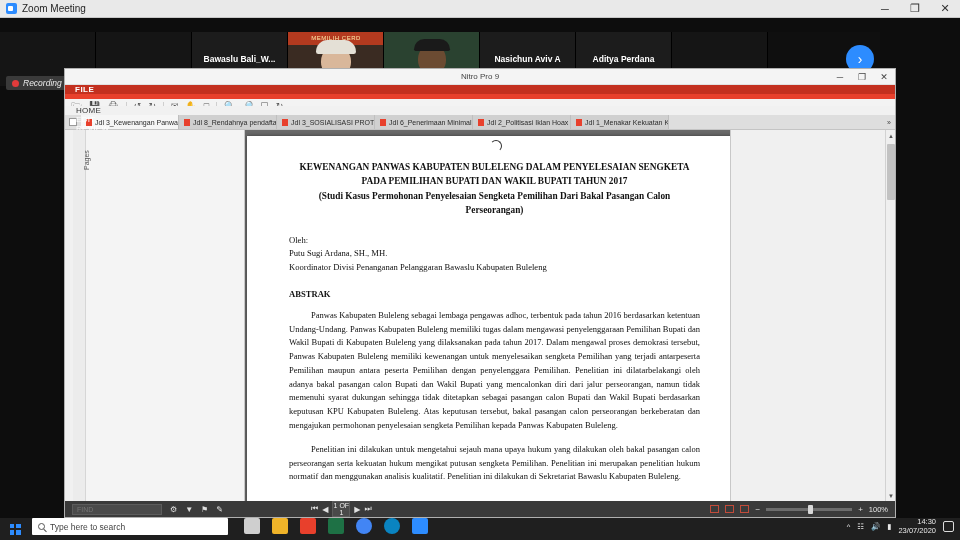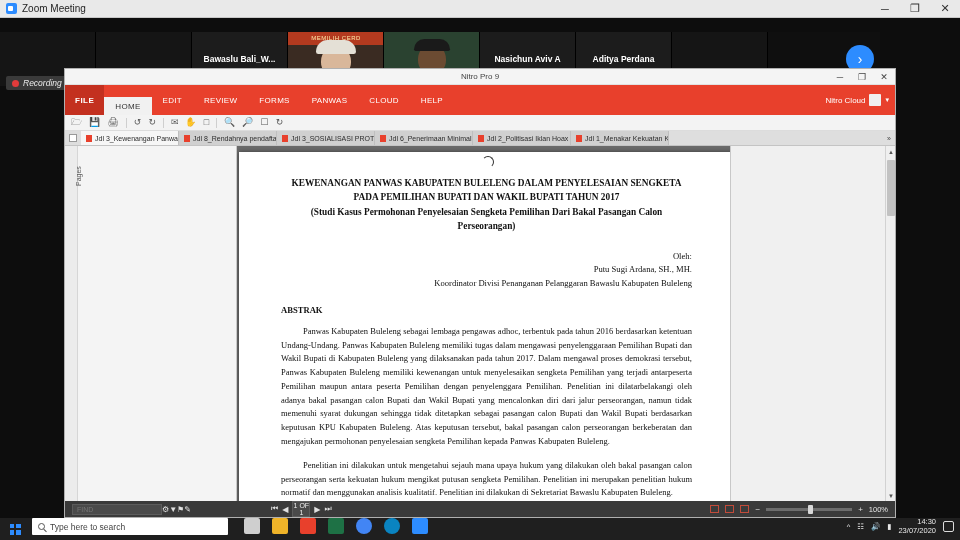--- a/index.html
+++ b/index.html
@@ -128,22 +128,23 @@
   .pdf-title .t {
     font-size: 8px; color: #444; margin: 0 auto;
   }
   .pdf-title .wbtns { position: absolute; right: 0; top: 0; display: flex; }
   .pdf-title .wbtn {
     width: 22px; height: 16px; font-size: 9px; color: #444;
     display: flex; align-items: center; justify-content: center;
   }
 
   .ribbon-tabs {
-    height: 30px; background: #e8402c; display: flex; align-items: stretch;
+    height: 14px; background: #e8402c; display: flex; align-items: stretch;
     position: relative;
+    flex-direction: column;
   }
   .ribbon-tabs .file-tab {
     background: #c3301f; color: #fff; font-size: 8px; font-weight: bold;
     padding: 0 10px; display: flex; align-items: center; letter-spacing: .5px;
   }
   .ribbon-tabs .rtab {
     color: #fff; font-size: 8px; padding: 0 11px;
     display: flex; align-items: center; letter-spacing: .3px;
   }
   .ribbon-tabs .rtab.active { background: #f1f1f1; color: #333; margin-top: 12px; }
@@ -181,21 +182,21 @@
     font-size: 7px; color: #2b2b2b; padding: 0 5px; max-width: 98px;
     display: flex; align-items: center; gap: 3px;
     background: #d0d0d0; border-right: 1px solid #bfbfbf;
     white-space: nowrap; overflow: hidden;
   }
   .doc-tab .sq { width: 6px; height: 7px; background: #e8402c; flex: none; }
   .doc-tab.active { background: #f6f6f6; }
   .doc-tabs .ovf { margin-left: auto; width: 12px; font-size: 7px; color: #444;
     display: flex; align-items: center; justify-content: center; }
 
-  .pdf-body { flex: 1; display: flex; min-height: 0; background: #4d7c0f; }
+  .pdf-body { flex: 1; display: flex; min-height: 0; background: #4d7c0f; margin-left: 8px; }
   .pane-left {
     width: 172px; background: #f4f4f4; border-right: 1px solid #c8c8c8;
     position: relative;
   }
   .pane-left .vtab {
     position: absolute; left: 0; top: 0; width: 13px; height: 100%;
     background: #ececec; border-right: 1px solid #d6d6d6;
   }
   .pane-left .vtab span {
     display: block; font-size: 7px; color: #555;
@@ -213,21 +214,21 @@
     border: 1.5px solid #333; border-radius: 50%;
     border-left-color: transparent; border-bottom-color: transparent;
   }
   .page h1 {
     font-family: "Liberation Serif", serif;
     font-size: 9.3px; font-weight: bold; text-align: center;
     line-height: 1.55; color: #111;
   }
   .page .byline {
     font-family: "Liberation Serif", serif;
-    font-size: 8.6px; text-align: right; color: #111; line-height: 1.6;
+    font-size: 8.6px; text-align: left; color: #111; line-height: 1.6;
     margin-top: 16px;
   }
   .page .abstrak {
     font-family: "Liberation Serif", serif;
     font-size: 8.6px; font-weight: bold; text-align: left;
     margin-top: 14px; color: #111;
   }
   .page p.body {
     font-family: "Liberation Serif", serif;
     font-size: 8.5px; text-align: justify; line-height: 1.62;
@@ -247,21 +248,21 @@
   }
   .vscroll .arrow {
     position: absolute; left: 0; width: 10px; height: 11px; font-size: 6px;
     color: #555; display: flex; align-items: center; justify-content: center;
   }
   .vscroll .arrow.up { top: 0; }
   .vscroll .arrow.down { bottom: 0; }
 
   .status {
     height: 16px; background: #3a3a3a; display: flex; align-items: center;
-    gap: 0; padding: 0 7px; color: #e6e6e6; font-size: 7.5px;
+    gap: 8px; padding: 0 7px; color: #e6e6e6; font-size: 7.5px;
   }
   .status .find {
     background: #4a4a4a; border: 1px solid #5c5c5c; color: #cfcfcf;
     font-size: 7px; padding: 1px 16px 1px 4px; width: 90px;
   }
   .status .sicon { font-size: 8px; color: #e0e0e0; }
   .status .pager {
     display: flex; align-items: center; gap: 4px; margin-left: 80px;
   }
   .status .pagebox {

